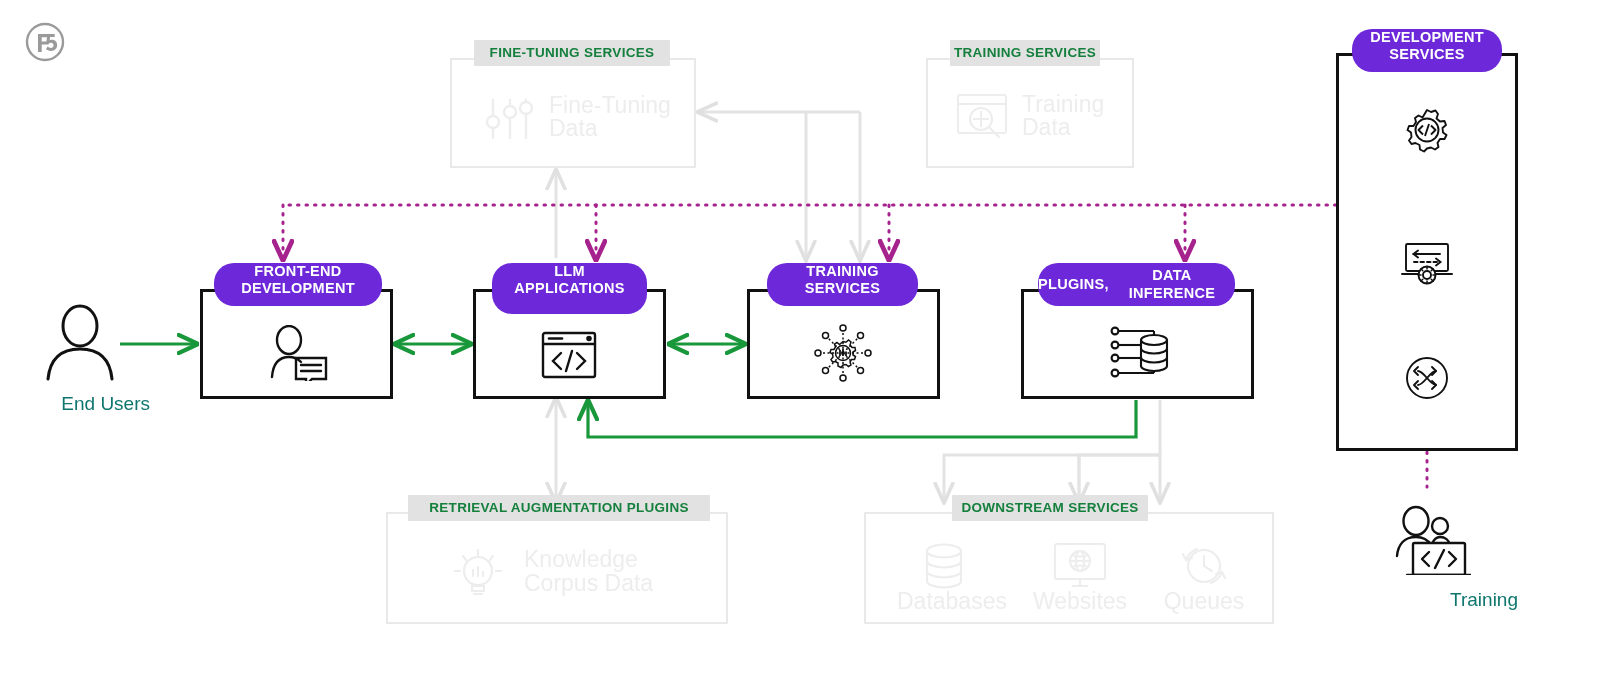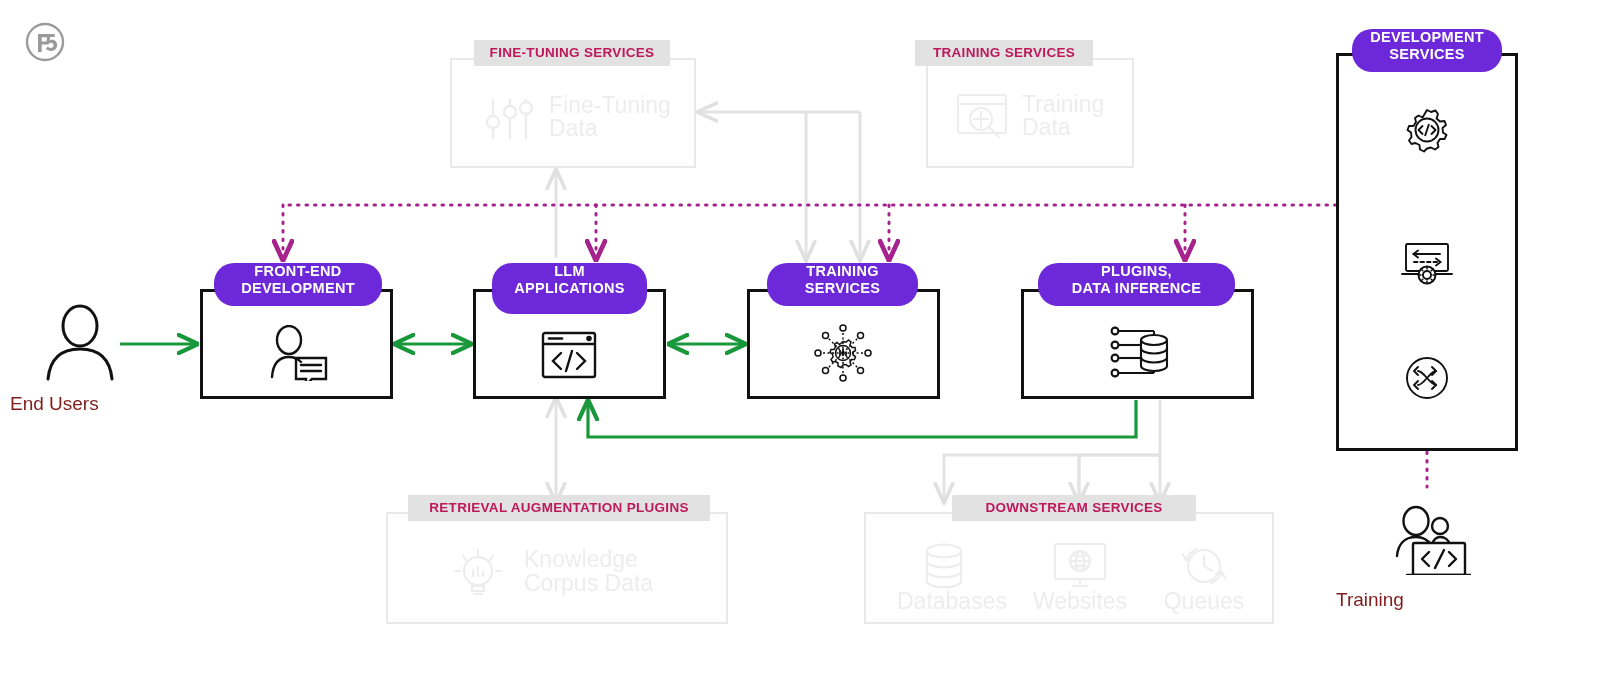--- a/index.html
+++ b/index.html
@@ -9,27 +9,27 @@
 
   
   .panel-box{position:absolute;box-sizing:border-box;border:3px solid #111111;background:#ffffff;}
   .panel-banner{position:absolute;box-sizing:border-box;background:#6d28d9;color:#ffffff;
     display:flex;align-items:center;justify-content:flex-start;text-align:center;
     font-weight:bold;font-size:14.5px;line-height:1.18;letter-spacing:.3px;border-radius:20px;}
   .panel-icon{position:absolute;display:flex;align-items:center;justify-content:center;}
 
   
   .ghost-box{position:absolute;box-sizing:border-box;border:2px solid #e9e9e9;background:#ffffff;}
-  .ghost-banner{position:absolute;box-sizing:border-box;background:#e2e2e2;color:#be185d;
+  .ghost-banner{position:absolute;box-sizing:border-box;background:#e2e2e2;color:#15803d;
     display:flex;align-items:center;justify-content:center;text-align:center;
     font-weight:bold;font-size:13.5px;letter-spacing:.3px;line-height:1.15;}
   .ghost-label{position:absolute;color:#ededed;font-size:23px;line-height:1.2;}
   .ghost-icon{position:absolute;display:flex;align-items:center;justify-content:center;}
 
-  .plain-label{position:absolute;color:#7f1d1d;font-size:19px;line-height:1.22;text-align:left;}
+  .plain-label{position:absolute;color:#0f766e;font-size:19px;line-height:1.22;text-align:right;}
   .dev-label{position:absolute;color:#111111;font-size:19px;line-height:1.25;text-align:center;width:100%;}
 
   .f5logo{position:absolute;left:25px;top:22px;width:40px;height:40px;}
 </style>
 </head>
 <body>
 
 <div id="stage">
 
   <div class="f5logo">
@@ -101,21 +101,21 @@
         <line x1="44" y1="8" x2="44" y2="10"></line>
           <line x1="44" y1="22" x2="44" y2="46"></line>
         <circle cx="44" cy="16" r="6"></circle>
       </g>
     </svg>
   </div>
   <div class="ghost-label" style="left:549px;top:92px;">Fine-Tuning</div>
   <div class="ghost-label" style="left:549px;top:115px;">Data</div>
 
   <div class="ghost-box" style="left:926px;top:58px;width:208px;height:110px;"></div>
-  <div class="ghost-banner" style="left:915px;top:40px;width:178px;height:26px;">TRAINING SERVICES</div>
+  <div class="ghost-banner" style="left:950px;top:40px;width:150px;height:26px;">TRAINING SERVICES</div>
   <div class="ghost-icon" style="left:955px;top:90px;width:56px;height:54px;">
     <svg viewBox="0 0 56 54" width="56" height="54">
       <g stroke="#ededed" stroke-width="2.1" fill="none">
         <rect x="3" y="5" width="48" height="38" rx="2"></rect>
         <line x1="3" y1="14" x2="51" y2="14"></line>
         <circle cx="26" cy="29" r="11"></circle>
         <line x1="34" y1="37" x2="44" y2="47" stroke-linecap="round"></line>
         <line x1="18" y1="29" x2="34" y2="29"></line>
         <line x1="26" y1="21" x2="26" y2="37"></line>
       </g>
@@ -140,21 +140,21 @@
         <line x1="21" y1="30" x2="21" y2="24"></line>
         <line x1="26" y1="30" x2="26" y2="21"></line>
         <line x1="31" y1="30" x2="31" y2="26"></line>
       </g>
     </svg>
   </div>
   <div class="ghost-label" style="left:524px;top:546px;">Knowledge</div>
   <div class="ghost-label" style="left:524px;top:570px;">Corpus Data</div>
 
   <div class="ghost-box" style="left:864px;top:512px;width:410px;height:112px;"></div>
-  <div class="ghost-banner" style="left:952px;top:495px;width:244px;height:26px;">DOWNSTREAM SERVICES</div>
+  <div class="ghost-banner" style="left:952px;top:495px;width:196px;height:26px;">DOWNSTREAM SERVICES</div>
 
   <div class="ghost-icon" style="left:918px;top:540px;width:52px;height:52px;">
     <svg viewBox="0 0 52 52" width="52" height="52">
       <g stroke="#ededed" stroke-width="2.1" fill="none">
         <ellipse cx="26" cy="11" rx="17" ry="6.5"></ellipse>
         <path d="M9,11 L9,41 C9,44.6 16.6,47.5 26,47.5 C35.4,47.5 43,44.6 43,41 L43,11"></path>
         <path d="M9,21 C9,24.6 16.6,27.5 26,27.5 C35.4,27.5 43,24.6 43,21"></path>
         <path d="M9,31 C9,34.6 16.6,37.5 26,37.5 C35.4,37.5 43,34.6 43,31"></path>
       </g>
     </svg>
@@ -266,21 +266,21 @@
         <path d="M31,19.5 L34,20.2 L36.5,18 L39,20 L38,23 L40,25.5 L43,25.5 L43.5,28.5 L41,30 L41,33 L43.5,34.5 L42.5,37.5 L39.5,37.5 L38,40 L39,43 L36.5,44.5 L34,42.5 L31,43 L29,45.5 L26,44 L26,41 L23.5,39.5 L20.5,40 L19,37.5 L21,35 L20.5,32 L18,30.5 L19,27.5 L22,27.5 L23.5,25 L22.5,22 L25,20.5 L27.5,22.5 Z"></path>
         <circle cx="31" cy="31" r="7.5"></circle>
         <line x1="28" y1="28" x2="28" y2="34" stroke-width="1.8"></line>
         <line x1="31" y1="26.5" x2="31" y2="34" stroke-width="1.8"></line>
         <line x1="34" y1="29.5" x2="34" y2="34" stroke-width="1.8"></line>
       </g>
     </svg>
   </div>
 
   <div class="panel-box" style="left:1021px;top:289px;width:233px;height:110px;"></div>
-  <div class="panel-banner" style="left:1038px;top:263px;width:197px;height:43px;flex-direction:column;">
+  <div class="panel-banner" style="left:1038px;top:263px;width:197px;height:43px;flex-direction:row;">
     <span>PLUGINS,</span>
     <span>DATA INFERENCE</span>
   </div>
   <div class="panel-icon" style="left:1110px;top:324px;width:62px;height:58px;">
     <svg viewBox="0 0 62 58" width="62" height="58">
       <g stroke="#111111" stroke-width="2.1" fill="none">
         <ellipse cx="44" cy="16" rx="13" ry="5"></ellipse>
         <path d="M31,16 L31,42 C31,44.8 36.8,47 44,47 C51.2,47 57,44.8 57,42 L57,16"></path>
         <path d="M31,24.5 C31,27.3 36.8,29.5 44,29.5 C51.2,29.5 57,27.3 57,24.5"></path>
         <path d="M31,33.5 C31,36.3 36.8,38.5 44,38.5 C51.2,38.5 57,36.3 57,33.5"></path>

